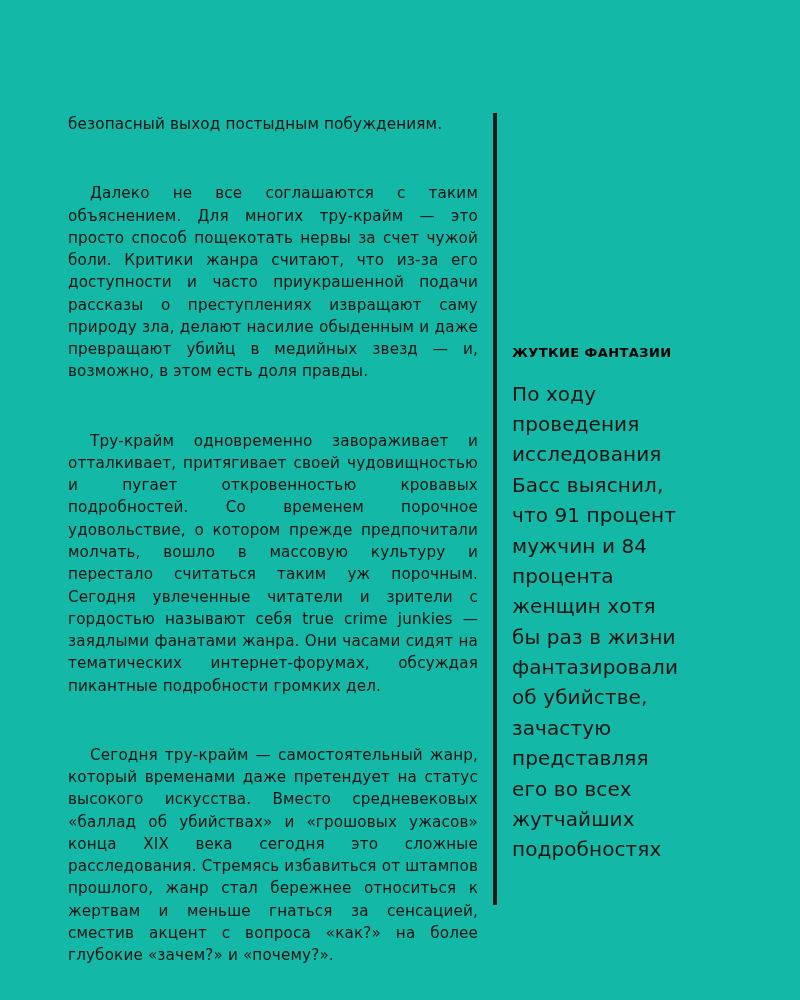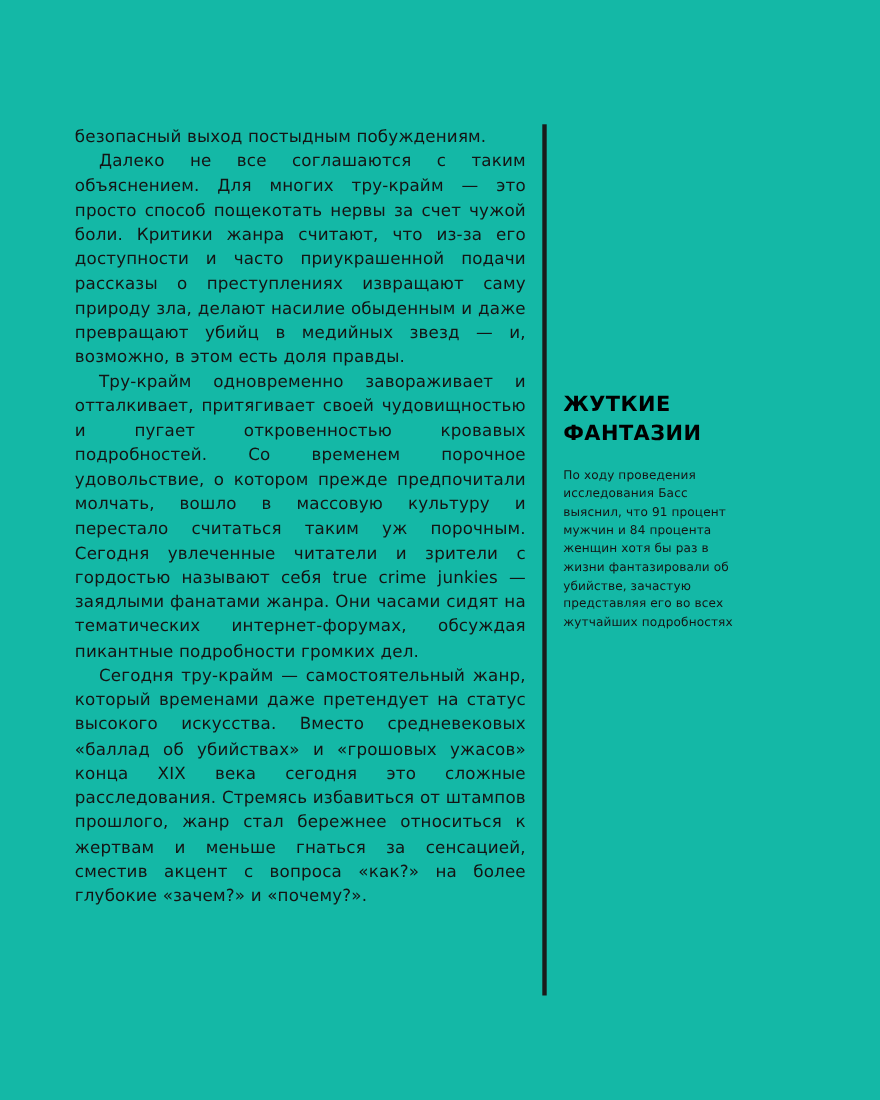--- a/index.html
+++ b/index.html
@@ -35,45 +35,46 @@
     text-align: justify;
     text-justify: inter-word;
     color: #141414;
     letter-spacing: 0.15px;
   }
   .body-text p {
     margin: 0;
   }
   .body-text p.indent {
     text-indent: 22px;
+    margin-top: 47px;
   }
   .divider {
     position: absolute;
     left: 493px;
     top: 113px;
     width: 4px;
     height: 792px;
     background: #1a1a1a;
   }
   .sidebar {
     position: absolute;
     left: 512px;
     top: 340px;
     width: 170px;
   }
   .sidebar-heading {
-    font-size: 19px;
+    font-size: 13px;
     font-weight: bold;
     line-height: 1.35;
     letter-spacing: 0.4px;
     color: #000000;
-    margin: 16px 0 17px 0;
+    margin: 4px 0 17px 0;
   }
   .sidebar-body {
-    font-size: 11px;
+    font-size: 20px;
     line-height: 1.52;
     color: #141414;
     margin: 0;
     letter-spacing: 0.1px;
   }
 </style>
 </head>
 <body>
 
 <div class="page">

